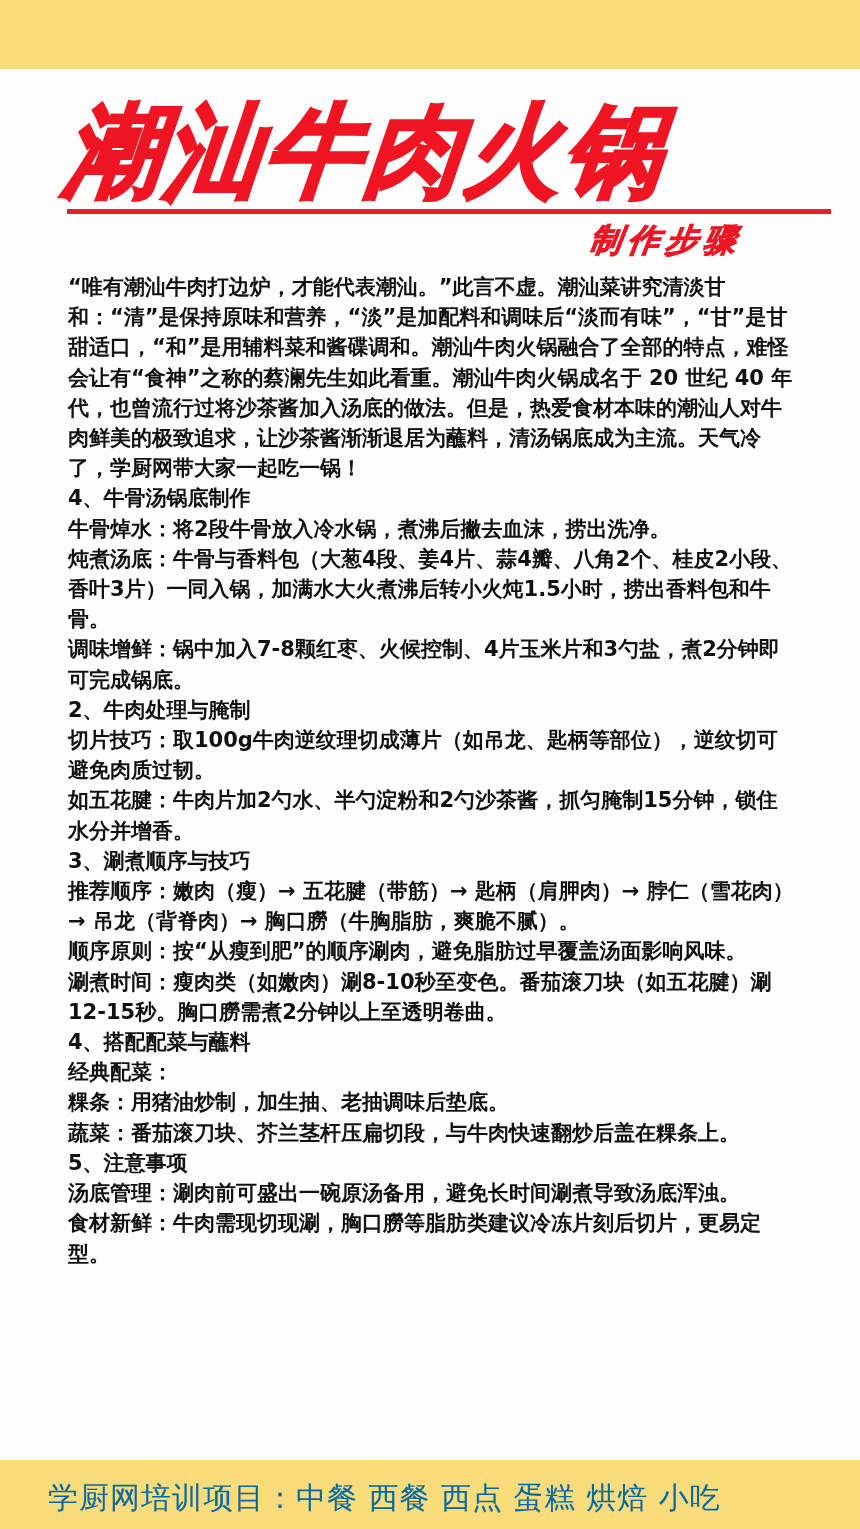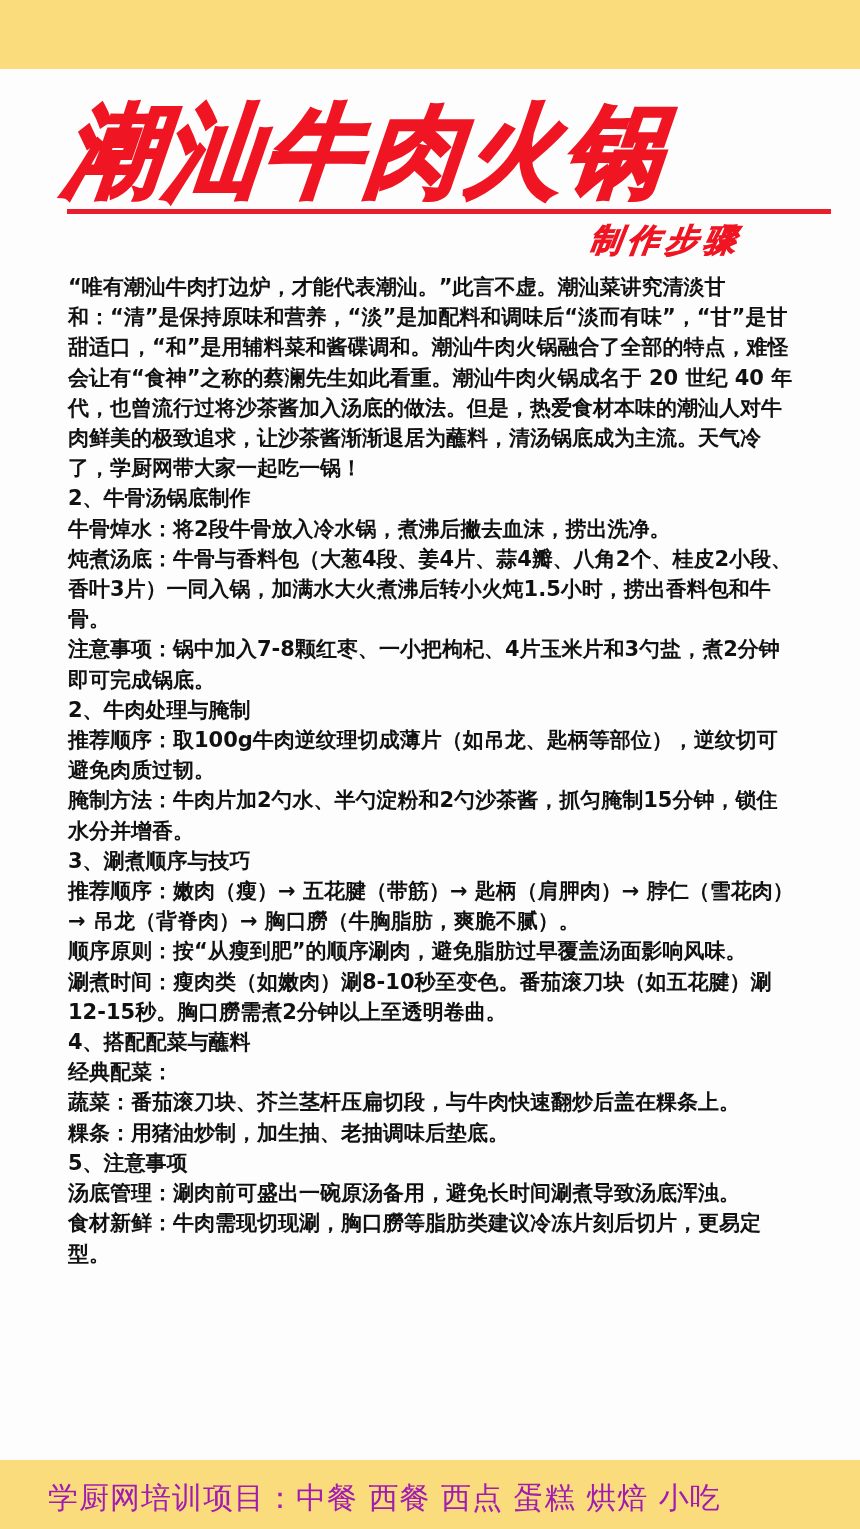--- a/index.html
+++ b/index.html
@@ -24,53 +24,53 @@
   }
   .content {
     position: absolute; left: 68px; top: 272px; width: 730px;
     font-size: 21px; line-height: 30.2px; color: #111; font-weight: bold;
   }
   .content p { margin: 0; }
   .content .intro { text-indent: 0; }
   .bottom-band { position: absolute; left: 0; top: 1460px; width: 860px; height: 69px; background: #fbdc7d; }
   .bottom-text {
     position: absolute; left: 48px; top: 1476px; width: 780px; height: 44px;
-    font-size: 30px; line-height: 44px; color: #a21caf; white-space: nowrap; letter-spacing: 1px;
+    font-size: 30px; line-height: 44px; color: #0369a1; white-space: nowrap; letter-spacing: 1px;
   }
 </style>
 </head>
 <body>
 
 <div class="top-band"></div>
 
 <div class="title">潮汕牛肉火锅</div>
 <div class="title-rule"></div>
 <div class="subtitle">制作步骤</div>
 
 <div class="content">
   <p class="intro">“唯有潮汕牛肉打边炉，才能代表潮汕。”此言不虚。潮汕菜讲究清淡甘和：“清”是保持原味和营养，“淡”是加配料和调味后“淡而有味”，“甘”是甘甜适口，“和”是用辅料菜和酱碟调和。潮汕牛肉火锅融合了全部的特点，难怪会让有“食神”之称的蔡澜先生如此看重。潮汕牛肉火锅成名于 20 世纪 40 年代，也曾流行过将沙茶酱加入汤底的做法。但是，热爱食材本味的潮汕人对牛肉鲜美的极致追求，让沙茶酱渐渐退居为蘸料，清汤锅底成为主流。天气冷了，学厨网带大家一起吃一锅！</p>
 
-  <p>2、牛骨汤锅底制作</p>
+  <p>4、牛骨汤锅底制作</p>
   <p>牛骨焯水：将2段牛骨放入冷水锅，煮沸后撇去血沫，捞出洗净。</p>
   <p>炖煮汤底：牛骨与香料包（大葱4段、姜4片、蒜4瓣、八角2个、桂皮2小段、香叶3片）一同入锅，加满水大火煮沸后转小火炖1.5小时，捞出香料包和牛骨。</p>
-  <p>注意事项：锅中加入7-8颗红枣、一小把枸杞、4片玉米片和3勺盐，煮2分钟即可完成锅底。</p>
+  <p>调味增鲜：锅中加入7-8颗红枣、火候控制、4片玉米片和3勺盐，煮2分钟即可完成锅底。</p>
 
   <p>2、牛肉处理与腌制</p>
-  <p>推荐顺序：取100g牛肉逆纹理切成薄片（如吊龙、匙柄等部位），逆纹切可避免肉质过韧。</p>
-  <p>腌制方法：牛肉片加2勺水、半勺淀粉和2勺沙茶酱，抓匀腌制15分钟，锁住水分并增香。</p>
+  <p>切片技巧：取100g牛肉逆纹理切成薄片（如吊龙、匙柄等部位），逆纹切可避免肉质过韧。</p>
+  <p>如五花腱：牛肉片加2勺水、半勺淀粉和2勺沙茶酱，抓匀腌制15分钟，锁住水分并增香。</p>
 
   <p>3、涮煮顺序与技巧</p>
   <p>推荐顺序：嫩肉（瘦）→ 五花腱（带筋）→ 匙柄（肩胛肉）→ 脖仁（雪花肉）→ 吊龙（背脊肉）→ 胸口朥（牛胸脂肪，爽脆不腻）。</p>
   <p>顺序原则：按“从瘦到肥”的顺序涮肉，避免脂肪过早覆盖汤面影响风味。</p>
   <p>涮煮时间：瘦肉类（如嫩肉）涮8-10秒至变色。番茄滚刀块（如五花腱）涮12-15秒。胸口朥需煮2分钟以上至透明卷曲。</p>
 
   <p>4、搭配配菜与蘸料</p>
   <p>经典配菜：</p>
+  <p>粿条：用猪油炒制，加生抽、老抽调味后垫底。</p>
   <p>蔬菜：番茄滚刀块、芥兰茎杆压扁切段，与牛肉快速翻炒后盖在粿条上。</p>
-  <p>粿条：用猪油炒制，加生抽、老抽调味后垫底。</p>
 
   <p>5、注意事项</p>
   <p>汤底管理：涮肉前可盛出一碗原汤备用，避免长时间涮煮导致汤底浑浊。</p>
   <p>食材新鲜：牛肉需现切现涮，胸口朥等脂肪类建议冷冻片刻后切片，更易定型。</p>
 </div>
 
 <div class="bottom-band"></div>
 <div class="bottom-text">学厨网培训项目：中餐 西餐 西点 蛋糕 烘焙 小吃</div>
 
 </body></html>

